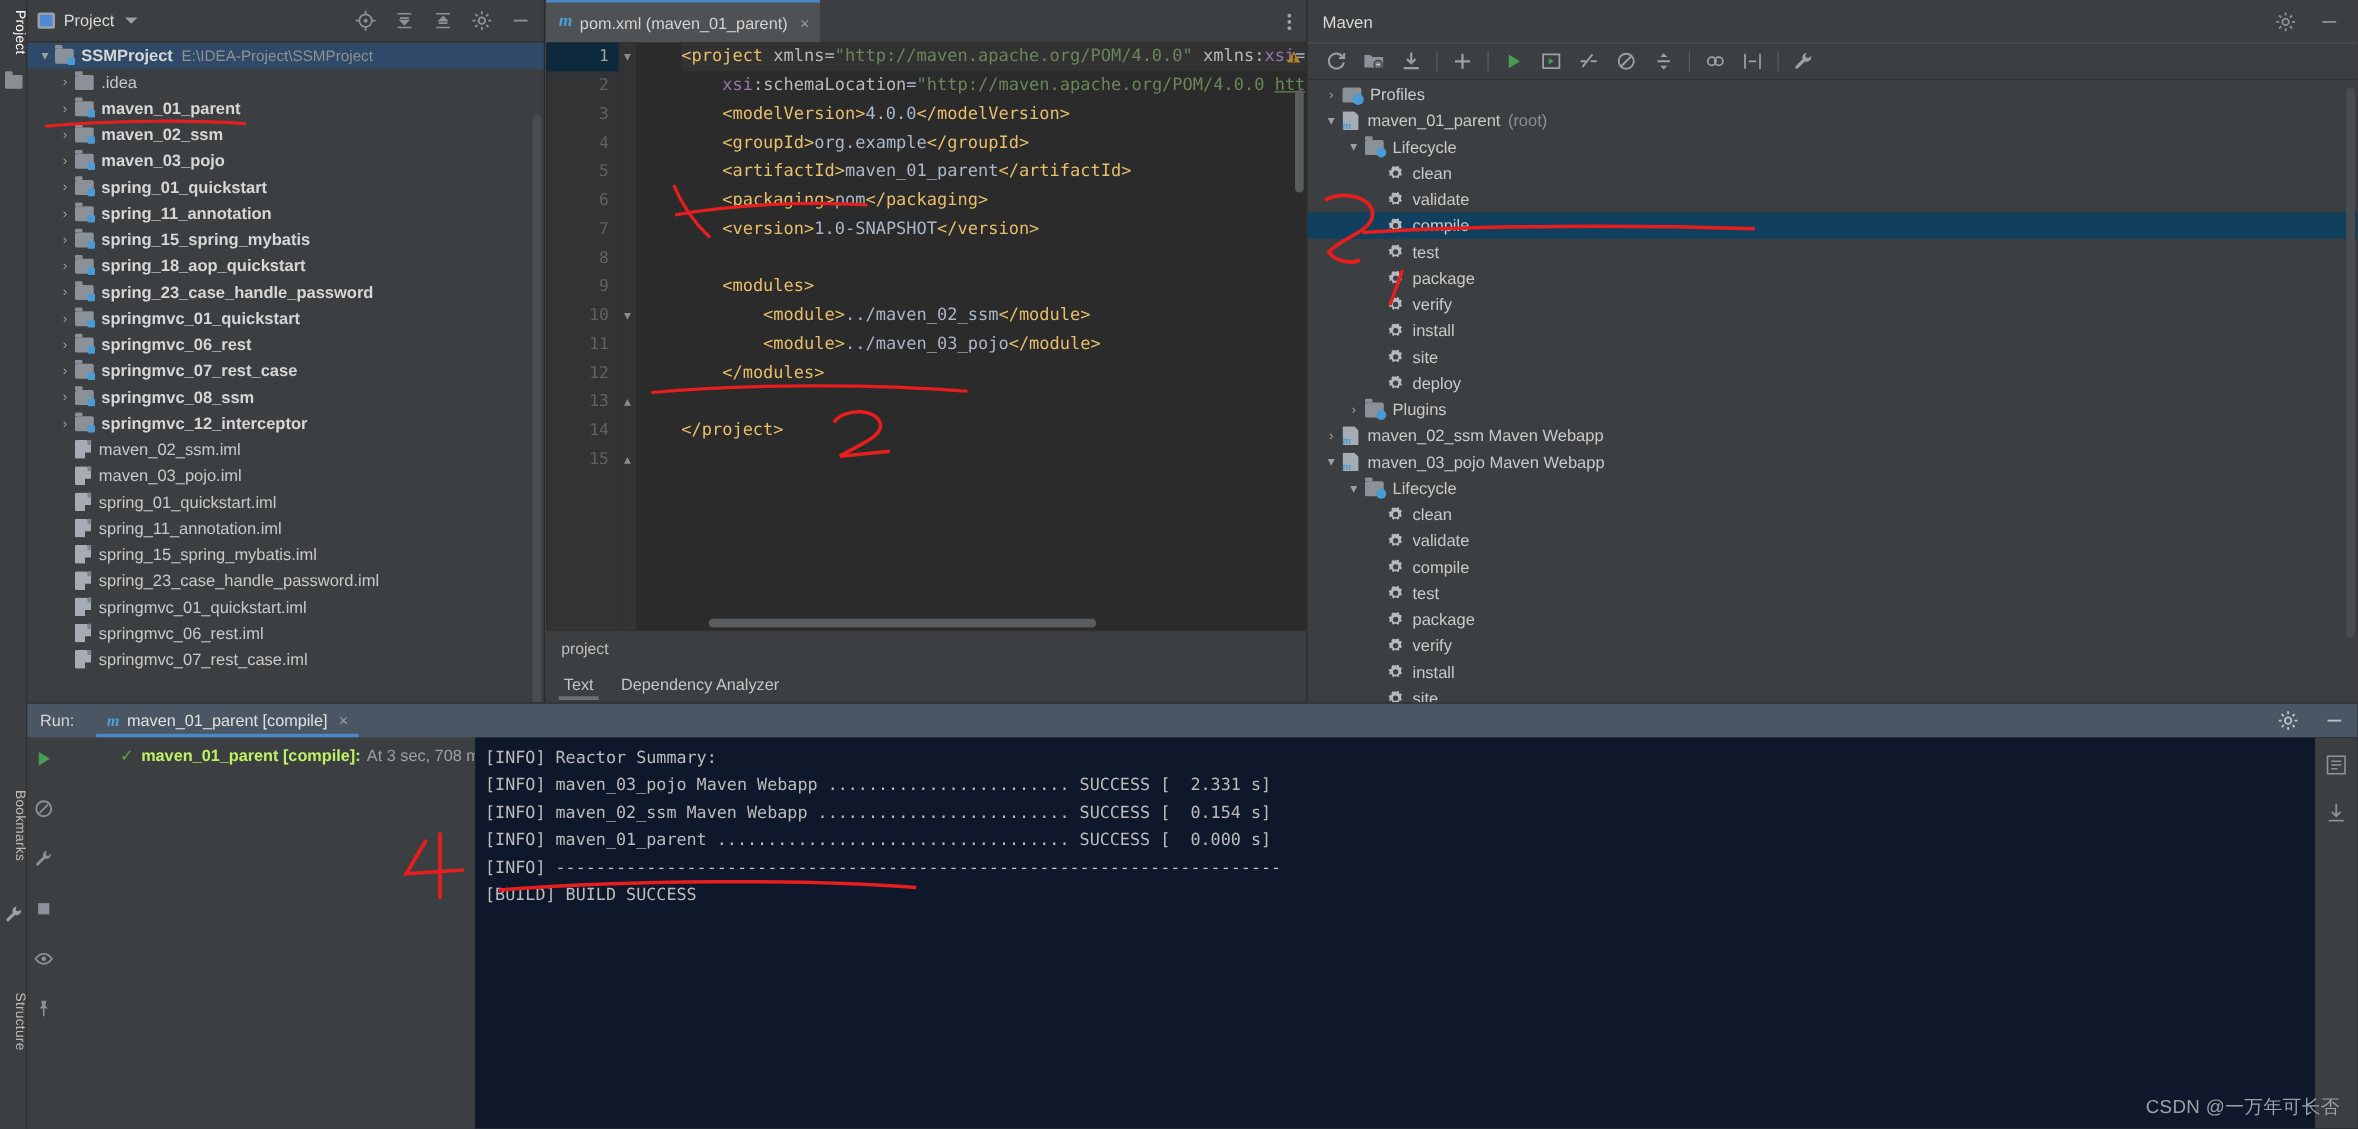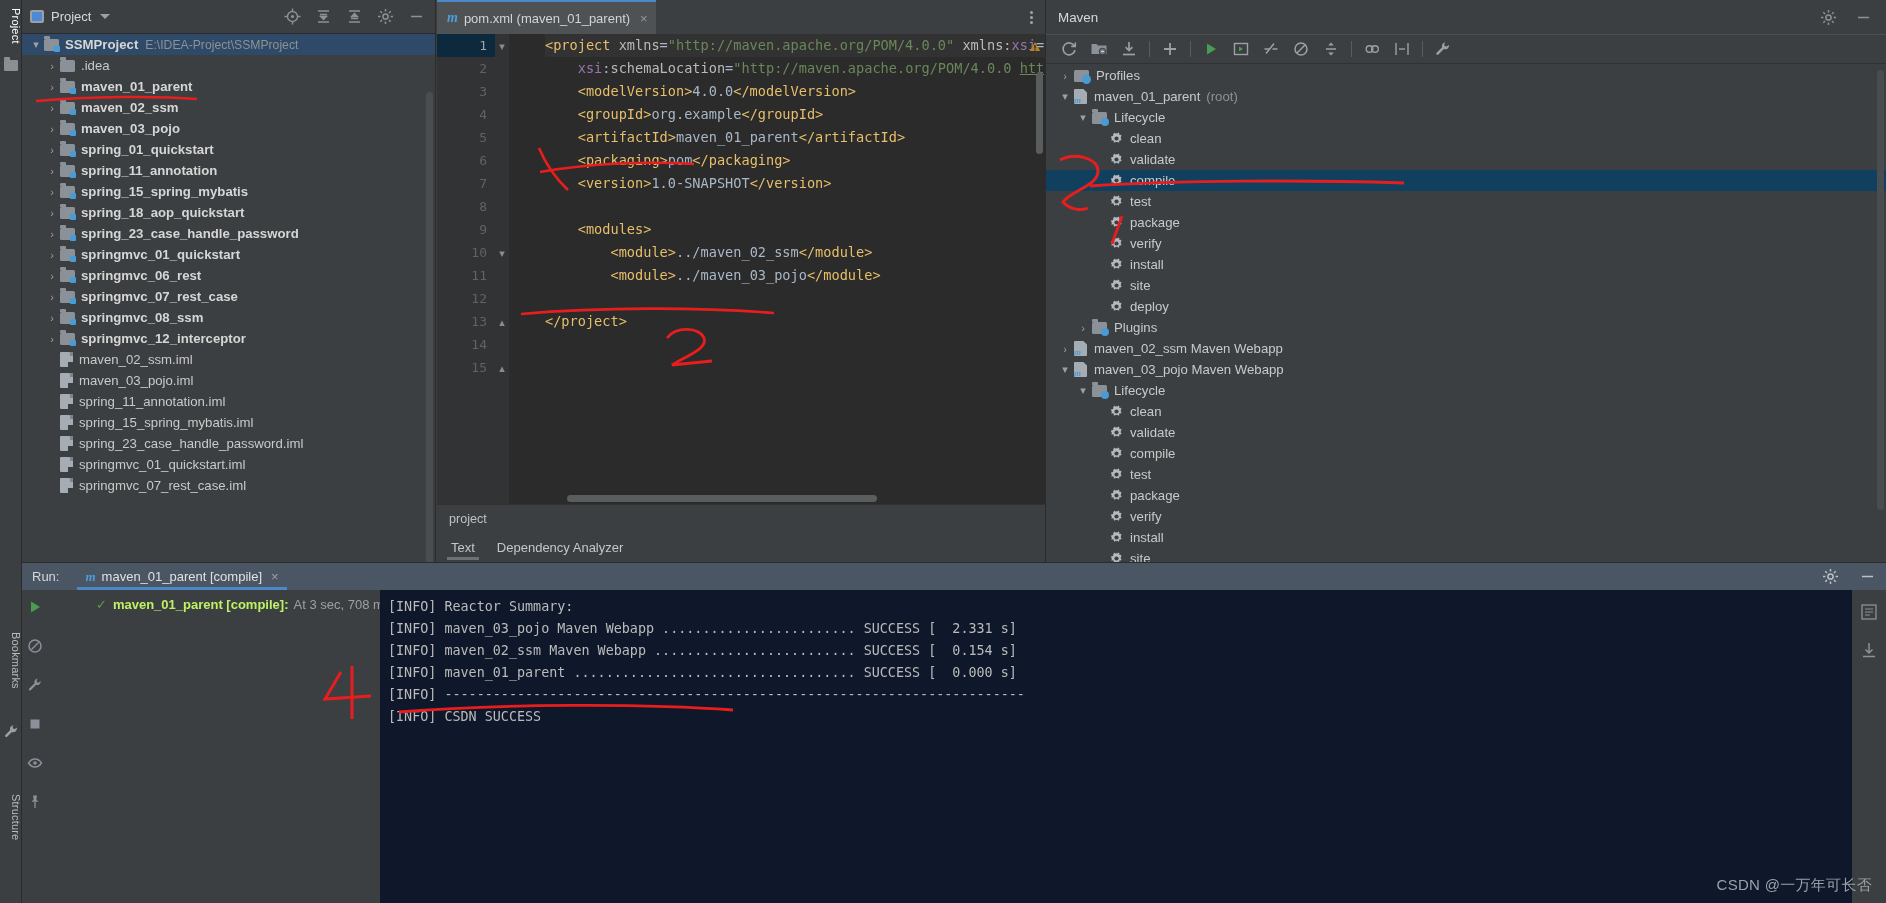--- a/index.html
+++ b/index.html
@@ -468,51 +468,71 @@
             <span class="">maven_03_pojo.iml</span>
           </div>
           <div class="trow">
             <span class="spacer16"></span>
             <span class="spacer16"></span>
             <span class="fileicon">
               <span class="pg"></span>
               <span class="cor"></span>
               <span class="dot"></span>
             </span>
-            <span class="">spring_11_annotation.iml</span>
+            <span class="">spring_01_quickstart.iml</span>
           </div>
           <div class="trow">
             <span class="spacer16"></span>
             <span class="spacer16"></span>
             <span class="fileicon">
               <span class="pg"></span>
               <span class="cor"></span>
               <span class="dot"></span>
             </span>
-            <span class="">spring_15_spring_mybatis.iml</span>
+            <span class="">spring_11_annotation.iml</span>
           </div>
           <div class="trow">
             <span class="spacer16"></span>
             <span class="spacer16"></span>
             <span class="fileicon">
               <span class="pg"></span>
               <span class="cor"></span>
               <span class="dot"></span>
             </span>
-            <span class="">spring_23_case_handle_password.iml</span>
+            <span class="">spring_15_spring_mybatis.iml</span>
           </div>
           <div class="trow">
             <span class="spacer16"></span>
             <span class="spacer16"></span>
             <span class="fileicon">
               <span class="pg"></span>
               <span class="cor"></span>
               <span class="dot"></span>
             </span>
+            <span class="">spring_23_case_handle_password.iml</span>
+          </div>
+          <div class="trow">
+            <span class="spacer16"></span>
+            <span class="spacer16"></span>
+            <span class="fileicon">
+              <span class="pg"></span>
+              <span class="cor"></span>
+              <span class="dot"></span>
+            </span>
             <span class="">springmvc_01_quickstart.iml</span>
+          </div>
+          <div class="trow">
+            <span class="spacer16"></span>
+            <span class="spacer16"></span>
+            <span class="fileicon">
+              <span class="pg"></span>
+              <span class="cor"></span>
+              <span class="dot"></span>
+            </span>
+            <span class="">springmvc_06_rest.iml</span>
           </div>
           <div class="trow">
             <span class="spacer16"></span>
             <span class="spacer16"></span>
             <span class="fileicon">
               <span class="pg"></span>
               <span class="cor"></span>
               <span class="dot"></span>
             </span>
             <span class="">springmvc_07_rest_case.iml</span>
@@ -565,20 +585,21 @@
           <div class="cl"><span class="txt">    </span><span class="ns">xsi</span><span class="txt">:</span><span class="attr">schemaLocation</span><span class="txt">=</span><span class="str">"http://maven.apache.org/POM/4.0.0 </span><span class="lnk">http://ma</span></div>
           <div class="cl"><span class="txt">    </span><span class="tag">&lt;modelVersion&gt;</span><span class="txt">4.0.0</span><span class="tag">&lt;/modelVersion&gt;</span></div>
           <div class="cl"><span class="txt">    </span><span class="tag">&lt;groupId&gt;</span><span class="txt">org.example</span><span class="tag">&lt;/groupId&gt;</span></div>
           <div class="cl"><span class="txt">    </span><span class="tag">&lt;artifactId&gt;</span><span class="txt">maven_01_parent</span><span class="tag">&lt;/artifactId&gt;</span></div>
           <div class="cl"><span class="txt">    </span><span class="tag">&lt;packaging&gt;</span><span class="txt">pom</span><span class="tag">&lt;/packaging&gt;</span></div>
           <div class="cl"><span class="txt">    </span><span class="tag">&lt;version&gt;</span><span class="txt">1.0-SNAPSHOT</span><span class="tag">&lt;/version&gt;</span></div>
           <div class="cl">&nbsp;</div>
           <div class="cl"><span class="txt">    </span><span class="tag">&lt;modules&gt;</span></div>
           <div class="cl"><span class="txt">        </span><span class="tag">&lt;module&gt;</span><span class="txt">../maven_02_ssm</span><span class="tag">&lt;/module&gt;</span></div>
           <div class="cl"><span class="txt">        </span><span class="tag">&lt;module&gt;</span><span class="txt">../maven_03_pojo</span><span class="tag">&lt;/module&gt;</span></div>
+          <div class="cl"><span class="txt">    </span><span class="tag">&lt;/modules&gt;</span></div>
           <div class="cl">&nbsp;</div>
           <div class="cl"><span class="tag">&lt;/project&gt;</span></div>
           <div class="cl">&nbsp;</div>
         </div>
       <div class="warn-marker">
         <svg width="12" height="12" viewBox="0 0 12 12">
             <path d="M6 1l5.2 9H.8z" fill="#b3832b"></path>
             <rect x="5.3" y="4" width="1.4" height="3.6" fill="#2b2b2b"></rect>
             <rect x="5.3" y="8.2" width="1.4" height="1.3" fill="#2b2b2b"></rect>
           </svg>
@@ -1023,21 +1044,21 @@
         </div>
       </div>
 
       <div class="console">
         <div id="console-lines">
             <div class="coline">[INFO] Reactor Summary:</div>
             <div class="coline">[INFO] maven_03_pojo Maven Webapp ........................ SUCCESS [  2.331 s]</div>
             <div class="coline">[INFO] maven_02_ssm Maven Webapp ......................... SUCCESS [  0.154 s]</div>
             <div class="coline">[INFO] maven_01_parent ................................... SUCCESS [  0.000 s]</div>
             <div class="coline">[INFO] ------------------------------------------------------------------------</div>
-            <div class="coline">[INFO] CSDN SUCCESS</div>
+            <div class="coline">[BUILD] BUILD SUCCESS</div>
           </div>
         <div class="console-right">
           <span class="cr-btn">
             <svg width="20" height="20" viewBox="0 0 20 20">
                 <rect x="3" y="3" width="14" height="14" fill="none" stroke="#8a9199" stroke-width="1.3"></rect>
                 <path d="M6 7h8M6 10h8M6 13h5" stroke="#8a9199" stroke-width="1.2"></path>
               </svg>
           </span>
           <span class="cr-btn">
             <svg width="20" height="20" viewBox="0 0 20 20">

